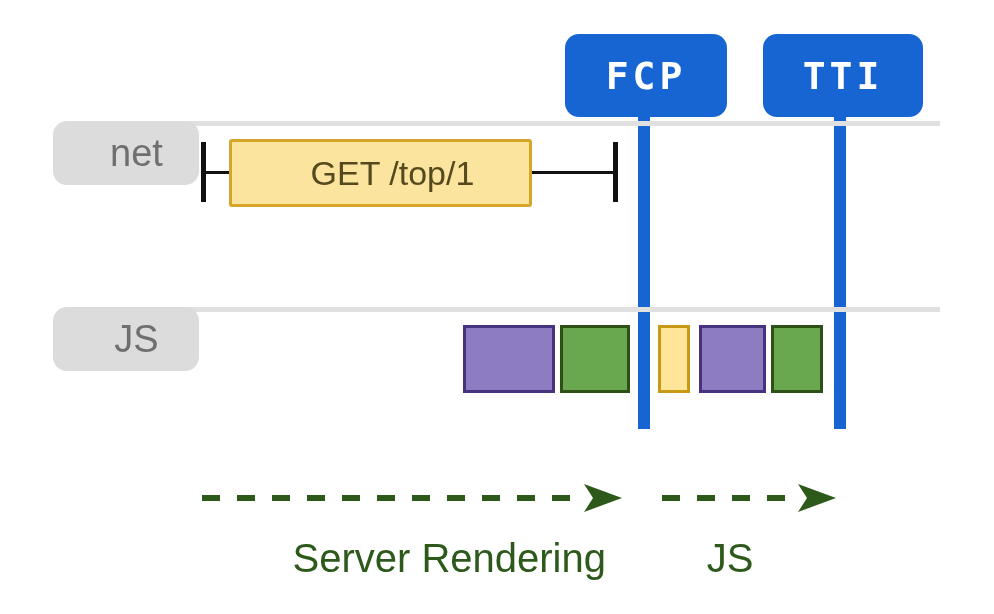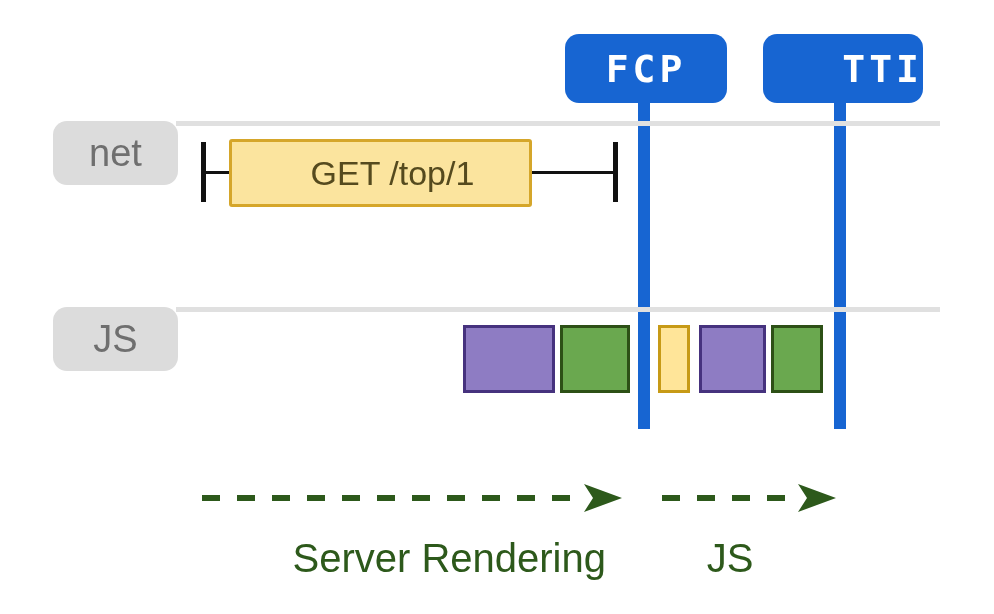--- a/index.html
+++ b/index.html
@@ -23,35 +23,35 @@
   html,body{margin:0;padding:0;background:#FFFFFF;}
   .canvas{
     position:relative;width:994px;height:614px;background:#FFFFFF;overflow:hidden;
     font-family:"Liberation Sans",sans-serif;
   }
   
   .vline{position:absolute;top:100px;height:329px;width:12px;background:var(--blue);}
   .vline.fcp{left:638px;}
   .vline.tti{left:834px;}
   .badge{
-    position:absolute;top:34px;height:69px;background:var(--blue);color:var(--badge-text);
+    position:absolute;top:34px;height:83px;background:var(--blue);color:var(--badge-text);
     border-radius:14px;display:flex;align-items:center;justify-content:center;
     font-family:"DejaVu Sans Mono",monospace;font-weight:bold;font-size:38px;letter-spacing:4px;
   }
   .badge.fcp{left:565px;width:162px;}
-  .badge.tti{left:763px;width:160px;justify-content:flex-end;}
+  .badge.tti{left:763px;width:160px;}
   
   .track{position:absolute;left:176px;width:764px;height:5px;background:var(--track-gray);}
   .track.net{top:121px;}
   .track.js{top:307px;}
   
   .lane-label{
     position:absolute;left:53px;width:125px;height:64px;background:var(--label-bg);
     border-radius:14px;color:var(--label-text);font-size:38px;
-    display:flex;align-items:center;justify-content:center;
+    display:flex;align-items:center;justify-content:center;padding-left:21px;
   }
   .lane-label.net{top:121px;}
   .lane-label.js{top:307px;}
   
   .tick{position:absolute;width:5px;height:60px;top:142px;background:var(--whisker);}
   .tick.left{left:201px;}
   .tick.right{left:613px;}
   .conn{position:absolute;height:3px;top:171px;background:var(--whisker);}
   .conn.left{left:206px;width:23px;}
   .conn.right{left:532px;width:81px;}

